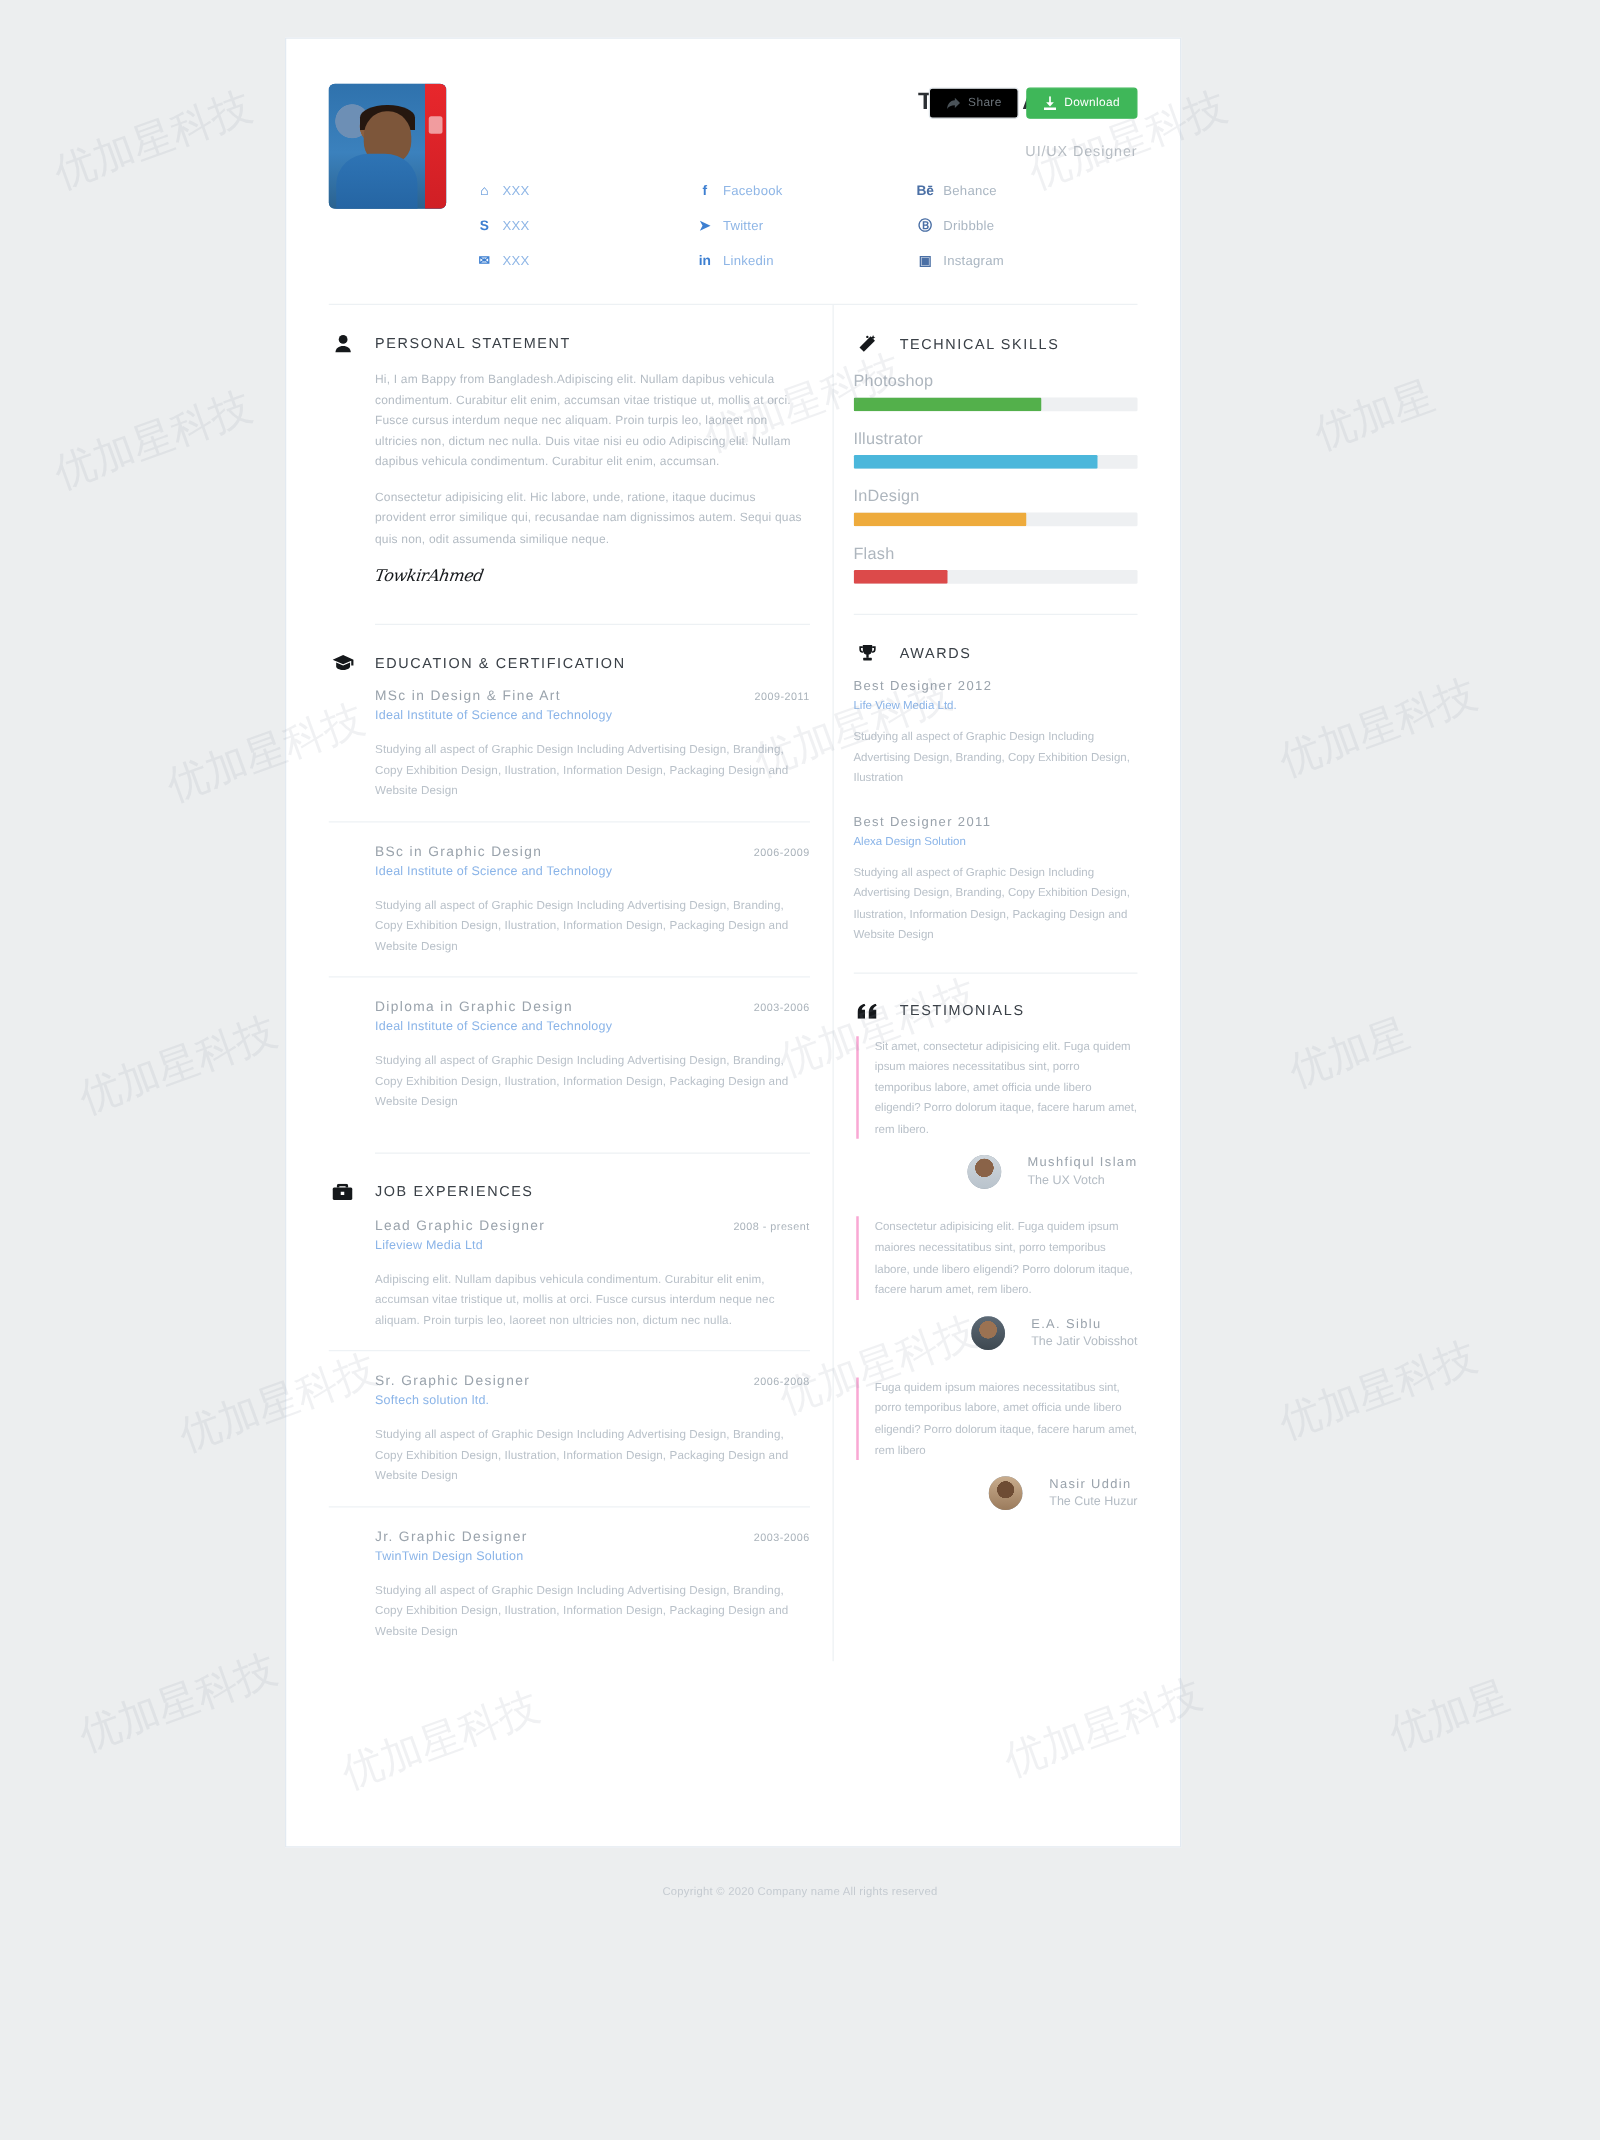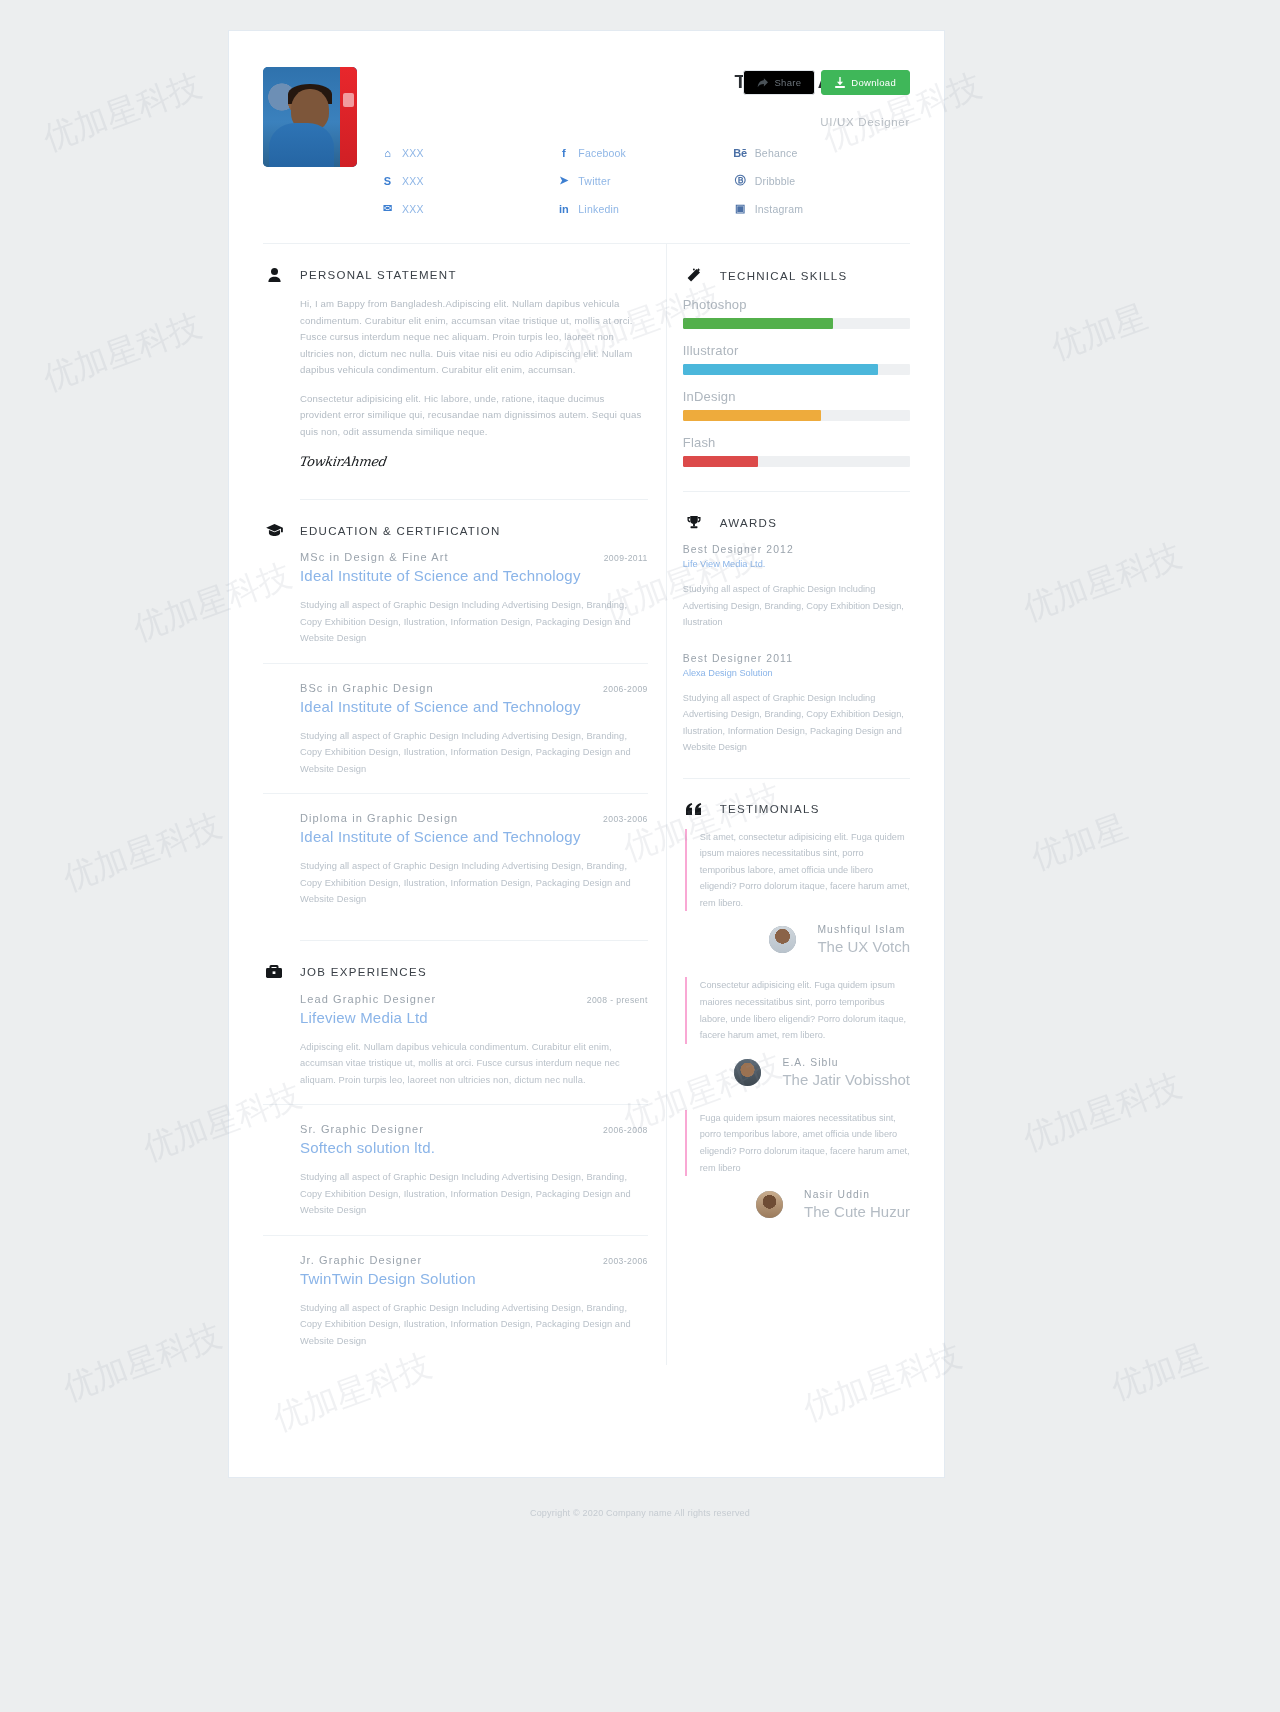--- a/index.html
+++ b/index.html
@@ -117,21 +117,21 @@
     font-family: "DejaVu Serif", serif; font-style: italic;
     font-size: 13px; color: #15181b; letter-spacing: -.4px;
     transform: skewX(-9deg);
   }
 
   .entry { padding-left: 37px; position: relative; padding-bottom: 16px; }
   .entry + .entry { border-top: 1px solid #eef2f5; padding-top: 18px; }
   .e-top { display: flex; justify-content: space-between; align-items: baseline; }
   .e-title { font-size: 11px; color: #9aa3ac; letter-spacing: 1.1px; }
   .e-date { font-size: 8.6px; color: #aab3bb; letter-spacing: .4px; white-space: nowrap; }
-  .e-sub { font-size: 15px; color: #8ab4e8; margin-top: 4px; letter-spacing: .2px; }
+  .e-sub { font-size: 10px; color: #8ab4e8; margin-top: 4px; letter-spacing: .2px; }
   .e-body { font-size: 9.3px; line-height: 16.5px; color: #b9c1c9; margin-top: 13px; letter-spacing: .1px; }
 
   
   .skill { padding-left: 0; margin-bottom: 14px; }
   .skill-name { font-size: 13px; color: #aeb6be; margin-bottom: 6px; letter-spacing: .2px; }
   .bar { height: 11px; background: #eef0f2; border-radius: 1px; position: relative; overflow: hidden; }
   .bar > i { display: block; height: 100%; border-radius: 1px; }
   .skills-wrap { padding-left: 0; }
 
   .award { margin-bottom: 22px; }
@@ -150,21 +150,21 @@
   .t-author { display: flex; align-items: center; gap: 21px; margin: 13px 0 22px 2px; justify-content: flex-end; }
   .t-avatar {
     width: 27px; height: 27px; border-radius: 50%; flex: 0 0 27px;
     overflow: hidden; position: relative; background: #8d9aa6;
   }
   .t-avatar .av-bg { position: absolute; inset: 0; }
   .av1 { background: radial-gradient(circle at 50% 38%, #8a6348 0 34%, transparent 35%), linear-gradient(#cfd6dc, #b9c3cc); }
   .av2 { background: radial-gradient(circle at 50% 40%, #9b7252 0 33%, transparent 34%), linear-gradient(#5d6a76, #3e4850); }
   .av3 { background: radial-gradient(circle at 50% 40%, #6e4c34 0 32%, transparent 33%), linear-gradient(#c9ad8e, #9b7b5c); }
   .t-name { font-size: 10.3px; color: #9aa3ac; letter-spacing: 1.1px; }
-  .t-role { font-size: 15px; color: #b4bcc4; margin-top: 3px; }
+  .t-role { font-size: 10px; color: #b4bcc4; margin-top: 3px; }
 
   .footer {
     position: absolute; left: 0; right: 0; top: 1508px;
     text-align: center; font-size: 9px; color: #c5cbd1; letter-spacing: .2px;
   }
 
   
   .wm { position: absolute; inset: 0; pointer-events: none; overflow: hidden; }
   .wm span {
     position: absolute; font-size: 33px; color: rgba(140,150,160,.13);

